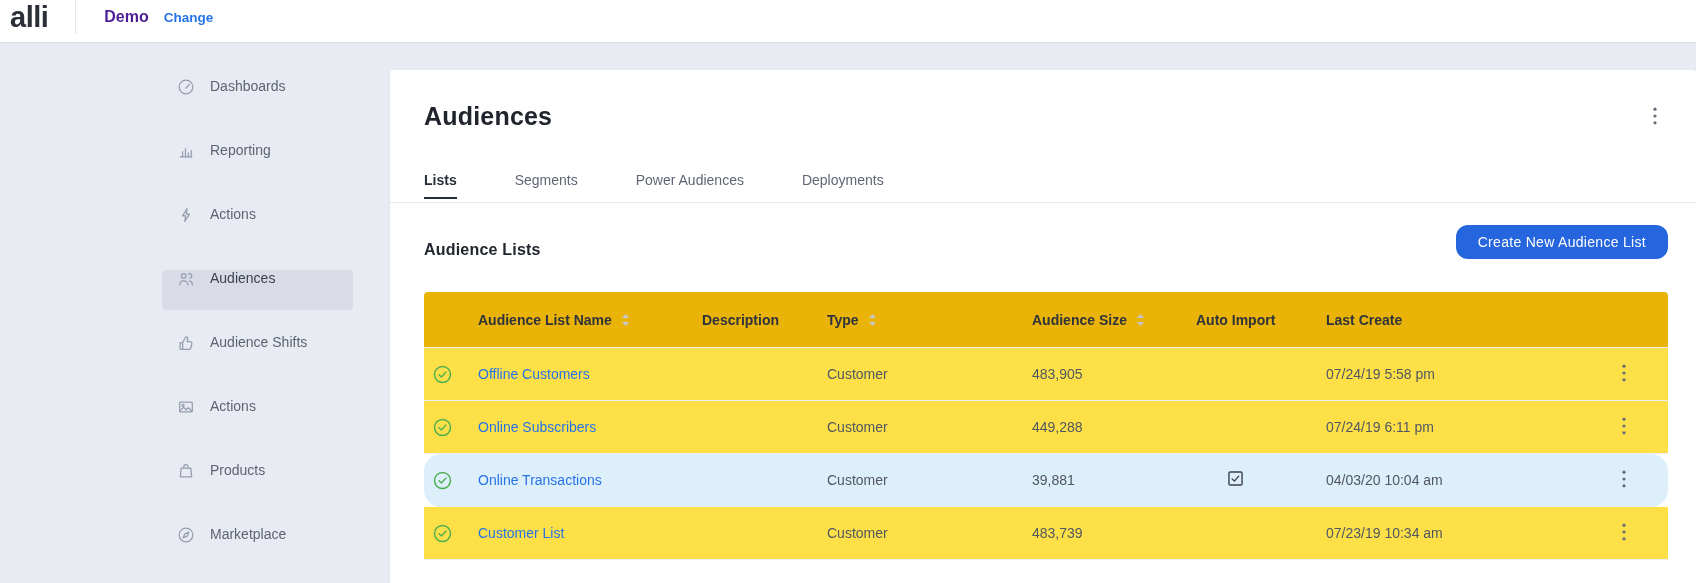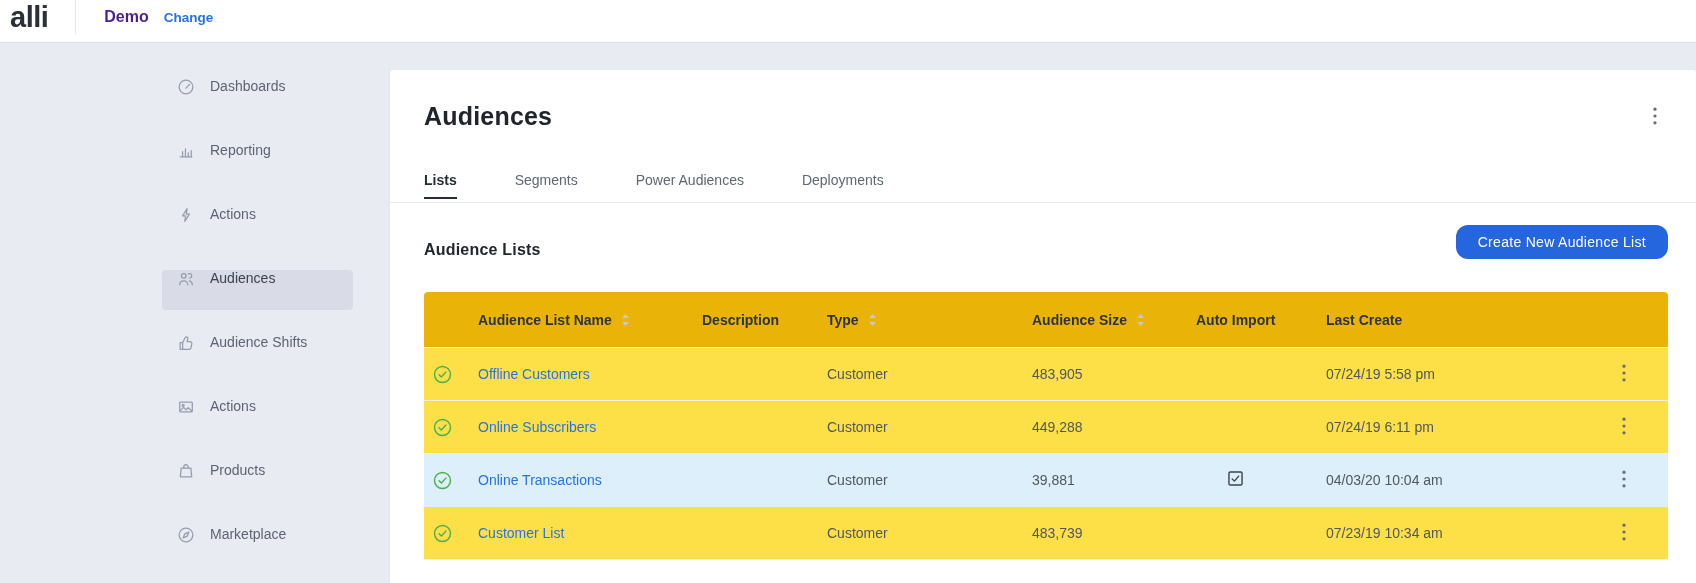--- a/index.html
+++ b/index.html
@@ -73,21 +73,21 @@
   .table { margin-top: 33px; }
   .tgrid {
     display: grid;
     grid-template-columns: 54px 224px 125px 205px 164px 130px 253px 89px;
     align-items: center;
   }
   .thead { height: 56px; background: #eab308; border-radius: 4px 4px 0 0; border-bottom: 1px solid #eef0f3; }
   .th { font-size: 14px; font-weight: 700; color: #2e333c; display: flex; align-items: center; white-space: nowrap; }
   .sort-icon { margin-left: 9px; display: flex; }
   .trow { height: 53px; border-bottom: 1px solid #eceef2; background: #fde047; }
-  .trow.highlighted { background: var(--c-highlight-row, #ddeffb); border-bottom-color: transparent; }
+  .trow.highlighted { background: var(--c-highlight-row, #ddeffb); border-bottom-color: transparent; border-radius: 17px; }
   .cell { font-size: 14px; color: #515761; white-space: nowrap; }
   .cell-status { display: flex; padding-left: 9px; }
   .cell-status svg { display: block; }
   .name-link { color: var(--c-link-blue, #2673e8); cursor: pointer; font-size: 14px; }
   .cell-auto { padding-left: 32px; display: flex; }
   .cell-kebab { display: flex; justify-content: center; cursor: pointer; }
 </style>
 </head>
 <body>
 

